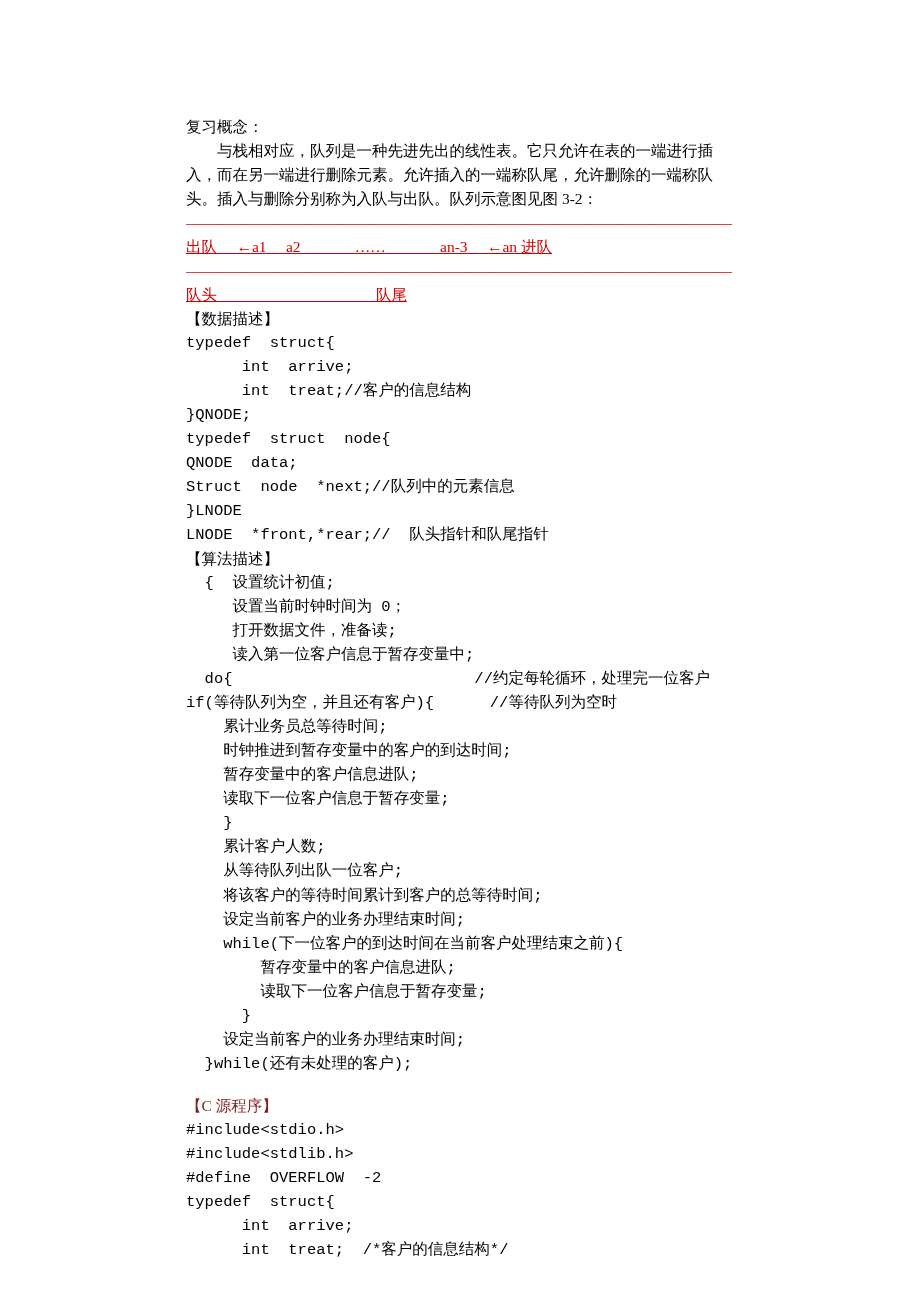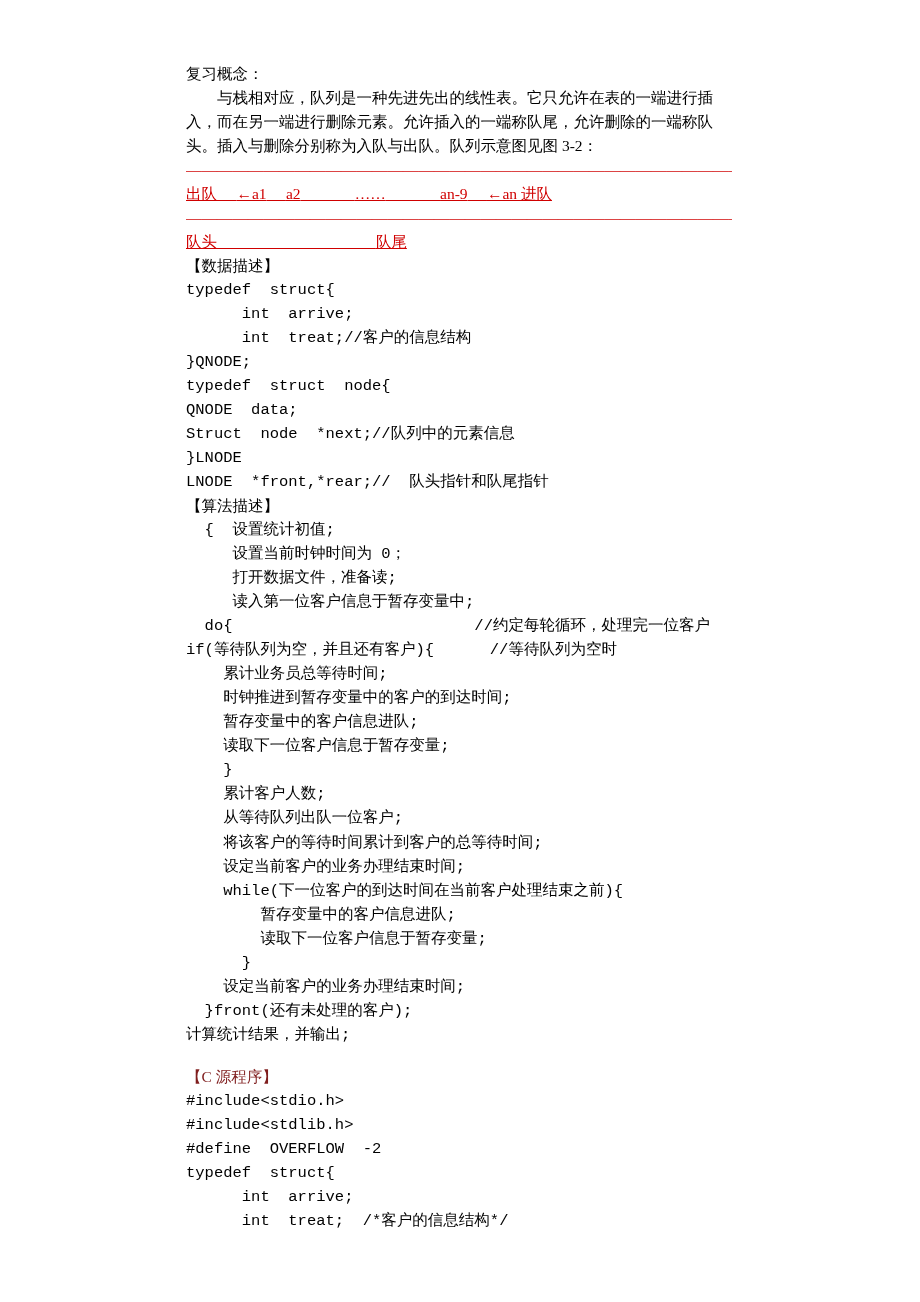--- a/index.html
+++ b/index.html
@@ -8,21 +8,21 @@
     background: #fff;
     font-family: "SimSun", "宋体", serif;
     font-size: 15.5px;
     line-height: 1.55;
     color: #000;
   }
   .page {
     width: 804px;
     min-height: 1302px;
     margin: 0 auto;
-    padding: 62px 130px 0 128px;
+    padding: 115px 130px 0 128px;
     box-sizing: border-box;
   }
   .para {
     margin: 0;
   }
   .indent {
     text-indent: 2em;
   }
   .blue { color: #7f1d1d; }
   .divider {
@@ -53,21 +53,21 @@
 
   <div class="queue-row">
     <span class="seg">出队</span>
     <span class="seg">     </span>
     <span class="seg">←a1</span>
     <span class="seg">     </span>
     <span class="seg">a2</span>
     <span class="seg">              </span>
     <span class="seg">……</span>
     <span class="seg">              </span>
-    <span class="seg">an-9</span>
+    <span class="seg">an-3</span>
     <span class="seg">     </span>
     <span class="seg">←an 进队</span>
   </div>
 
   <div class="divider">————————————————————————————————————————————</div>
 
   <div class="queue-row">
     <span class="seg">队头</span>
     <span class="seg">                                         </span>
     <span class="seg">队尾</span>
@@ -98,22 +98,21 @@
   <div class="code">    }</div>
   <div class="code">    累计客户人数;</div>
   <div class="code">    从等待队列出队一位客户;</div>
   <div class="code">    将该客户的等待时间累计到客户的总等待时间;</div>
   <div class="code">    设定当前客户的业务办理结束时间;</div>
   <div class="code">    while(下一位客户的到达时间在当前客户处理结束之前){</div>
   <div class="code">        暂存变量中的客户信息进队;</div>
   <div class="code">        读取下一位客户信息于暂存变量;</div>
   <div class="code">      }</div>
   <div class="code">    设定当前客户的业务办理结束时间;</div>
-  <div class="code">  }front(还有未处理的客户);</div>
-  <div class="code">计算统计结果，并输出;</div>
+  <div class="code">  }while(还有未处理的客户);</div>
 
   <div class="spacer"></div>
 
   <div class="blue">【C 源程序】</div>
   <div class="code">#include&lt;stdio.h&gt;</div>
   <div class="code">#include&lt;stdlib.h&gt;</div>
   <div class="code">#define  OVERFLOW  -2</div>
   <div class="code">typedef  struct{</div>
   <div class="code">      int  arrive;</div>
   <div class="code">      int  treat;  /*客户的信息结构*/</div>

